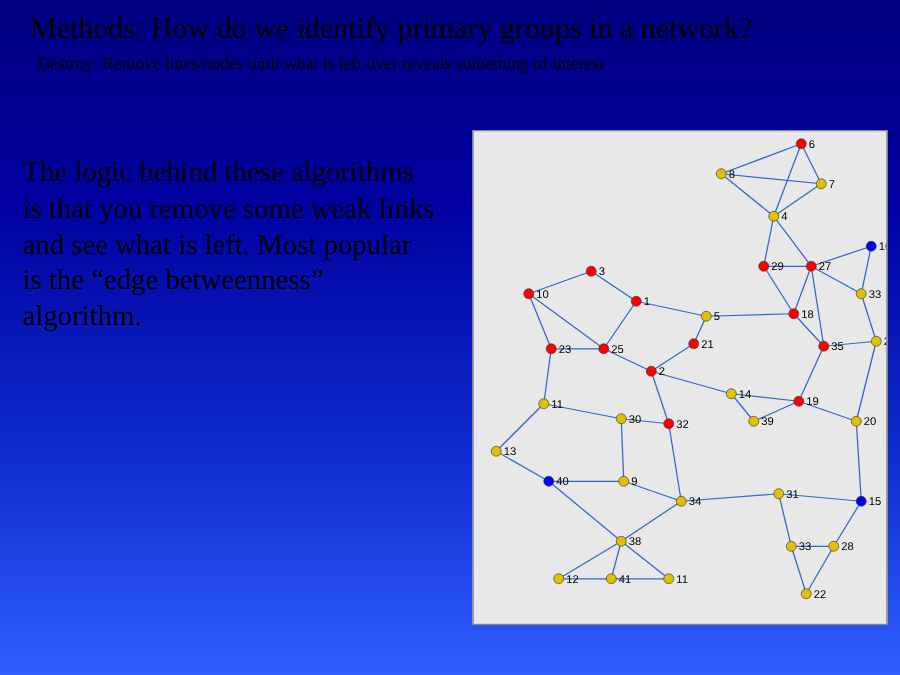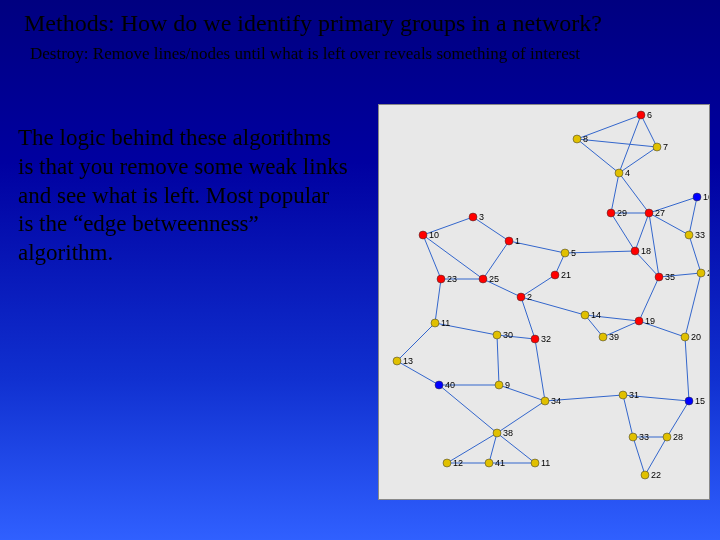--- a/index.html
+++ b/index.html
@@ -1,18 +1,18 @@
 <!DOCTYPE html>
 <html><head>
 <meta charset="utf-8">
 <style>
 html,body{margin:0;padding:0;width:720px;height:540px;overflow:hidden;font-family:"Times New Roman",serif}
 body{background:linear-gradient(to bottom,#000080 0%,#0000a0 30%,#1030d0 70%,#3060ff 100%);color:#000}
 .title{position:absolute;left:24px;top:10px;width:672px;font-size:24px;}
-.subtitle{position:absolute;left:30px;top:44px;width:660px;font-size:17px}
+.subtitle{position:absolute;left:30px;top:44px;width:660px;font-size:14px}
 .body-text{position:absolute;left:18px;top:124px;width:330px;font-size:23px;line-height:1.25}
 .graph-box{position:absolute;left:378px;top:104px;width:330px;height:394px;background:#e8e8e8;border:1px solid #888}
 .graph-box svg{width:100%;height:100%}
 .node-label{font:9px sans-serif;fill:#000}
 </style>
 </head>
 <body>
 
 <div class="title">Methods: How do we identify primary groups in a network?</div>
 <div class="subtitle">Destroy: Remove lines/nodes until what is left over reveals something of interest</div>

